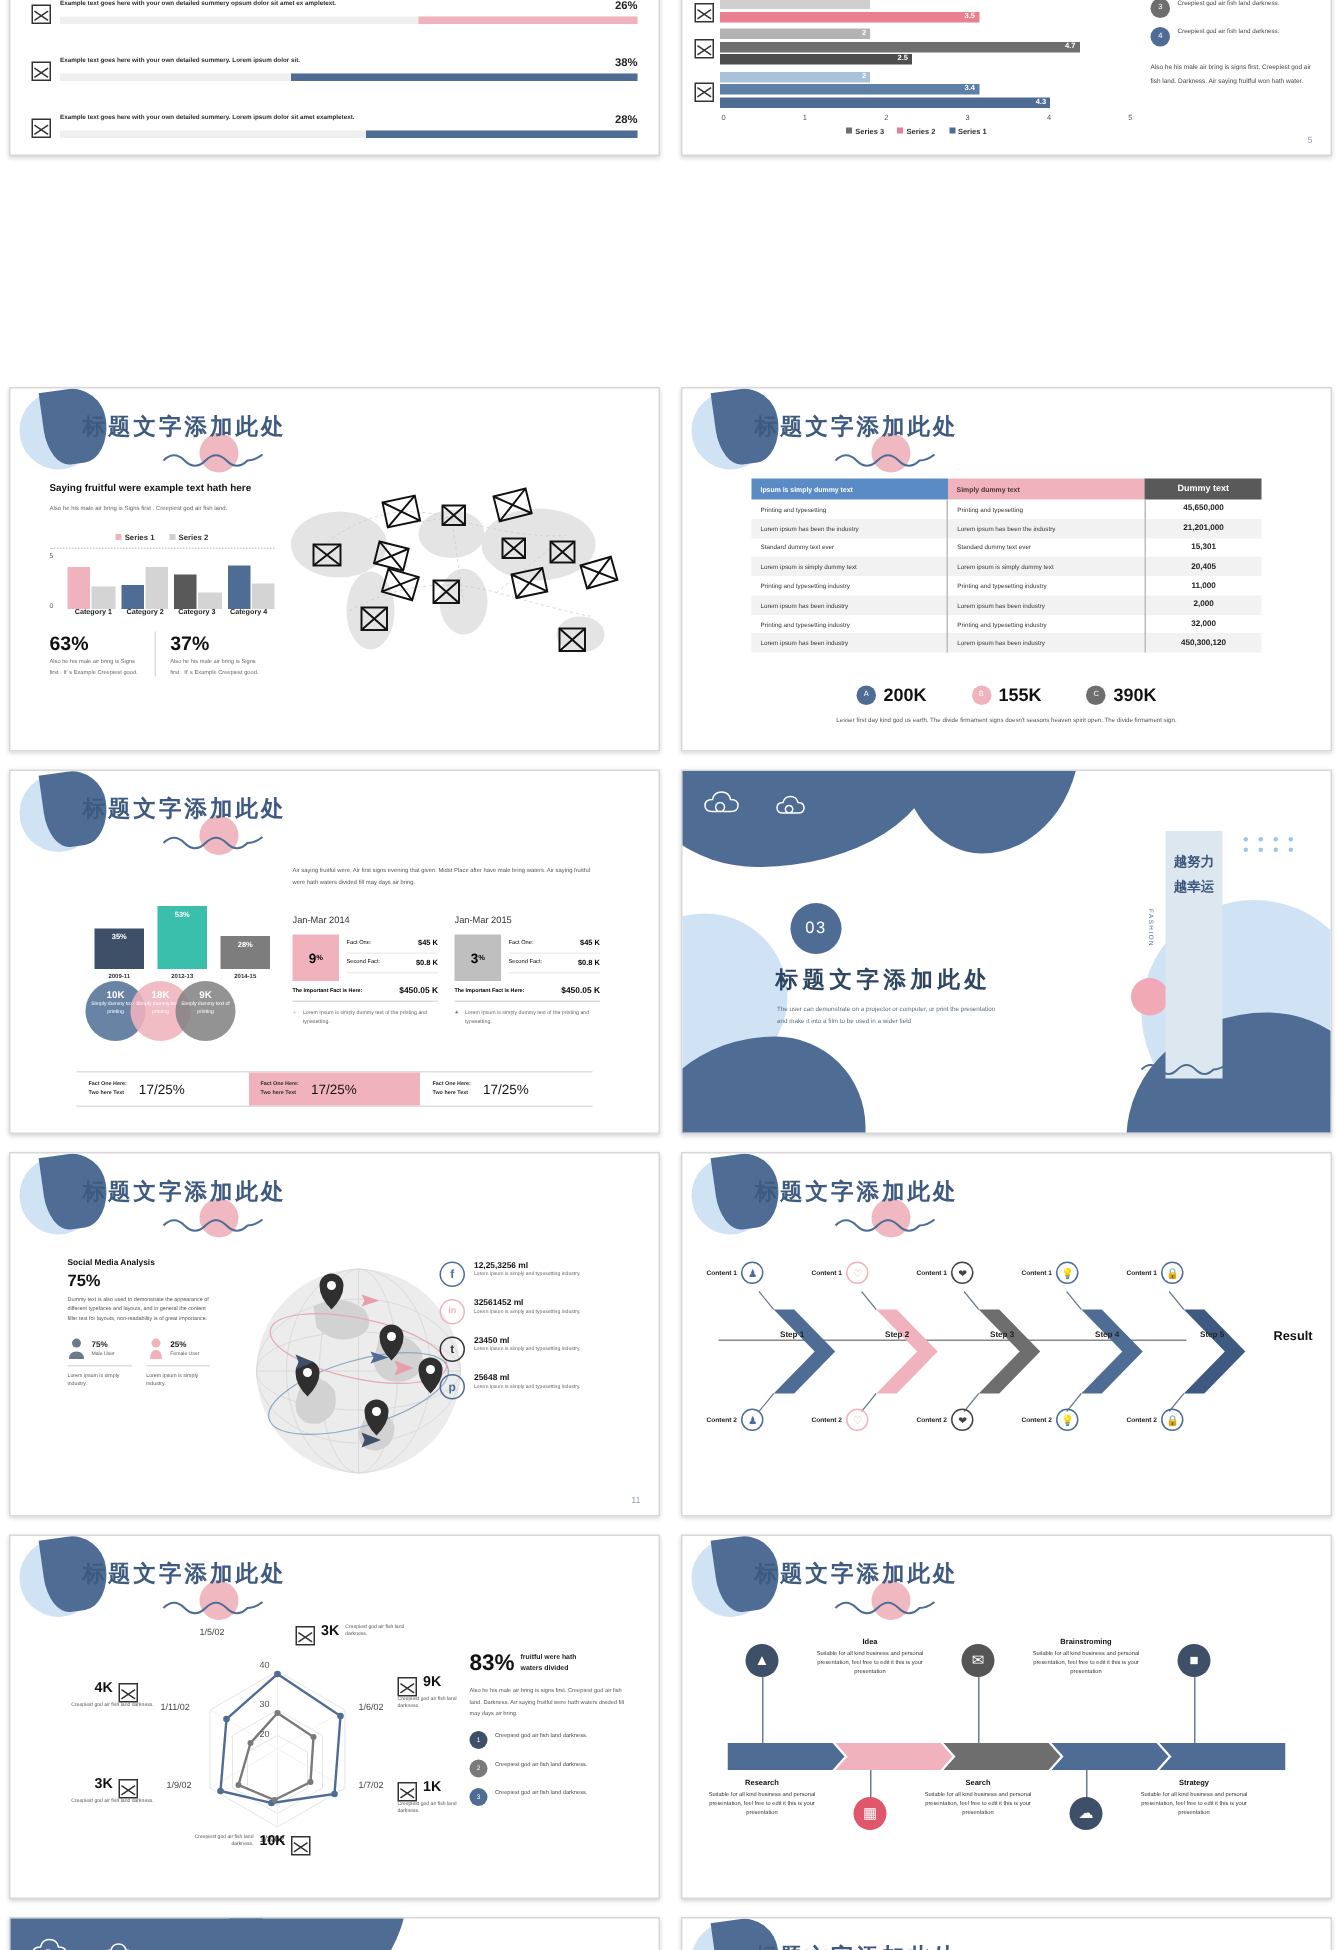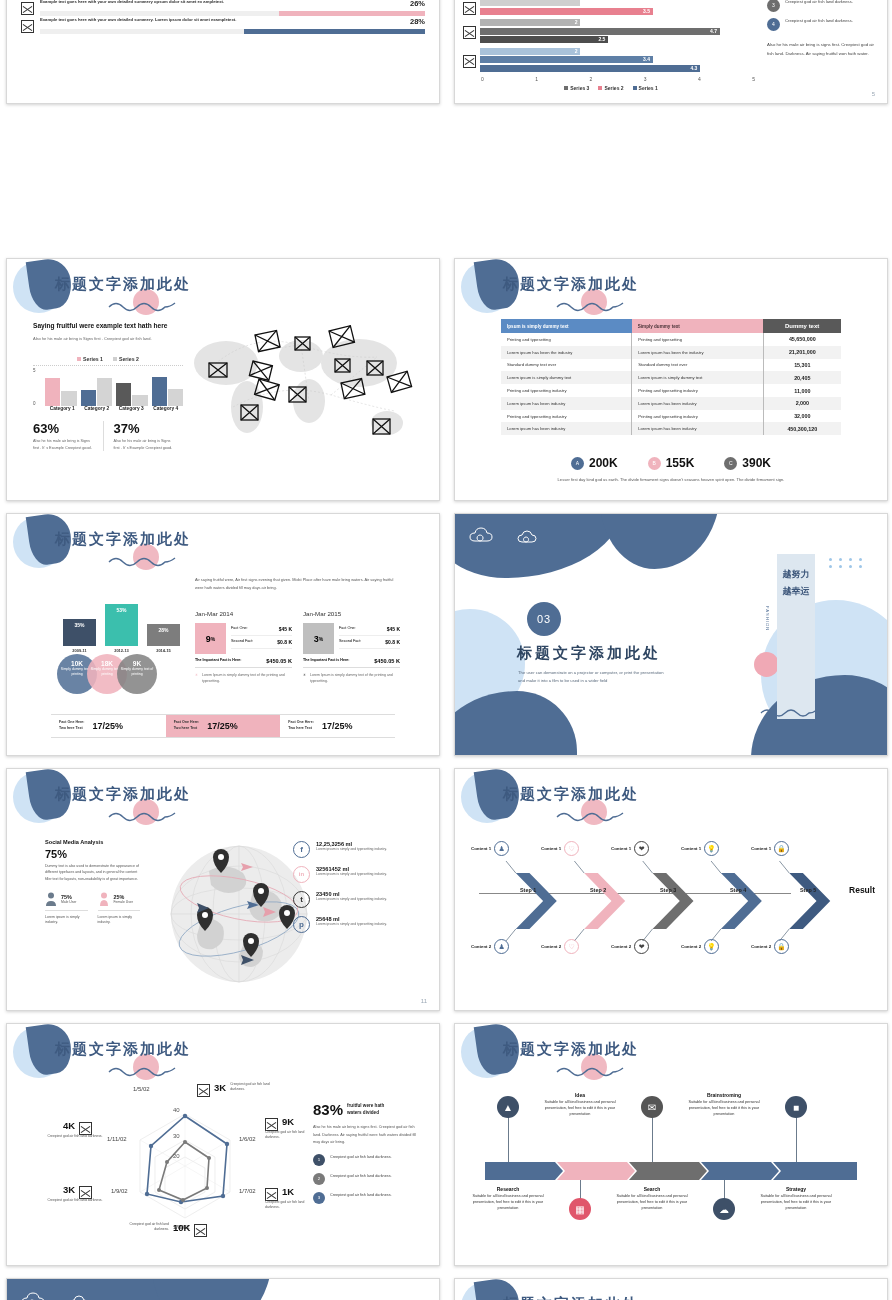--- a/index.html
+++ b/index.html
@@ -25,21 +25,21 @@
   .deco .blue-circ { position:absolute; left:6px; top:2px; width:52px; height:52px; border-radius:50%; background:#cfe3f5; }
   .deco .blob { position:absolute; left:22px; top:0px; width:42px; height:50px; background:#4f6d94;
       border-radius: 0 70% 55% 45% / 0 60% 70% 65%; transform: rotate(-8deg); }
   .pinkdot { position:absolute; left:126px; top:30px; width:26px; height:26px; border-radius:50%; background:#f0b9c2; }
   .slide-title { position:absolute; left:48px; top:16px; font-size:15px; font-weight:bold; color:#3e5a80; letter-spacing:2px; z-index:3; }
   .wave { position:absolute; left:100px; top:40px; z-index:3; }
 
   .pagenum { position:absolute; right:12px; bottom:6px; font-size:6px; color:#9aa7b4; }
 
   
-  .pbar-row { display:flex; align-items:center; gap:6px; margin-bottom:1px; }
+  .pbar-row { display:flex; align-items:flex-end; gap:6px; margin-bottom:21px; }
   .xbox { width:13px; height:13px; border:1px solid #333; position:relative; flex:0 0 auto; margin-top:2px;}
   .xbox:before,.xbox:after{content:"";position:absolute;left:0;top:50%;width:100%;height:1px;background:#333;}
   .xbox:before{transform:rotate(34deg);} .xbox:after{transform:rotate(-34deg);}
   .pbar-main { flex:1; }
   .pbar-head { display:flex; justify-content:space-between; align-items:flex-start; }
   .pbar-txt { font-size:4.2px; line-height:1.5; color:#2d2d2d; font-weight:bold; max-width:230px; }
   .pbar-pct { font-size:7.5px; font-weight:bold; color:#222; }
   .pbar-track { height:5px; background:#efefef; margin-top:3px; position:relative; }
   .pbar-fill { position:absolute; right:0; top:0; height:100%; }
 
@@ -107,21 +107,21 @@
   .s5-big { width:31px; height:31px; display:flex; align-items:center; justify-content:center; font-size:9px; font-weight:bold; }
   .s5-facts { flex:1; font-size:3.8px; }
   .s5-fr { display:flex; justify-content:space-between; border-bottom:1px solid #eee; padding:3px 0; }
   .s5-fr b { font-size:5px; }
   .s5-imp { display:flex; justify-content:space-between; margin-top:4px; border-bottom:1px solid #ddd; padding-bottom:3px;}
   .s5-imp .l { font-size:3.6px; font-weight:bold; } .s5-imp .r { font-size:5.6px; font-weight:bold; }
   .s5-note { display:flex; gap:4px; margin-top:5px; font-size:3.5px; color:#666; line-height:1.6; }
   .s5-bottom { position:absolute; left:44px; right:44px; top:200px; display:flex; border-top:1px solid #ddd; border-bottom:1px solid #ddd;}
   .s5-bc { flex:1; display:flex; align-items:center; gap:8px; padding:5px 8px; }
   .s5-bc .lt { font-size:3.6px; font-weight:bold; color:#333; line-height:1.6;}
-  .s5-bc .rt { font-size:9px; font-weight:bold; color:#111; }
+  .s5-bc .rt { font-size:9px; font-weight:normal; color:#111; }
 
   
   .sec { background:#fff; position:relative; overflow:hidden; }
   .sec .b1 { position:absolute; left:-30px; top:-46px; width:200px; height:110px; background:#4f6d94; border-radius:0 0 60% 40% / 0 0 70% 60%; }
   .sec .b2 { position:absolute; left:145px; top:-40px; width:120px; height:95px; background:#4f6d94; border-radius:0 0 60% 50%/0 0 90% 80%; }
   .sec .b3 { position:absolute; left:-40px; top:95px; width:110px; height:110px; background:#cfe3f5; border-radius:50%; }
   .sec .b4 { position:absolute; left:-28px; bottom:-46px; width:150px; height:110px; background:#4f6d94; border-radius:60% 40% 0 0 / 70% 55% 0 0; }
   .sec .b5 { position:absolute; right:-24px; top:86px; width:150px; height:150px; background:#cfe3f5; border-radius:50%; }
   .sec .b6 { position:absolute; right:-34px; bottom:-40px; width:170px; height:120px; background:#4f6d94; border-radius:55% 45% 0 0/70% 60% 0 0;}
   .sec .numbadge { position:absolute; left:72px; top:88px; width:34px; height:34px; border-radius:50%; background:#4f6d94; color:#fff; font-size:11px; display:flex; align-items:center; justify-content:center; letter-spacing:1px;}
@@ -197,20 +197,32 @@
       <div style="padding:4px 14px 0 14px;">
         <div class="pbar-row">
           <span class="xbox"></span>
           <div class="pbar-main">
             <div class="pbar-head">
               <div class="pbar-txt">Example text goes here with your own detailed summery opsum dolor sit amet ex ampletext.</div>
               <div class="pbar-pct">26%</div>
             </div>
             <div class="pbar-track">
                   <div class="pbar-fill" style="width:38%;background:#f0b3bd"></div>
+                </div>
+          </div>
+        </div>
+        <div class="pbar-row">
+          <span class="xbox"></span>
+          <div class="pbar-main">
+            <div class="pbar-head">
+              <div class="pbar-txt">Example text goes here with your own detailed summery. Lorem ipsum dolor sit.</div>
+              <div class="pbar-pct">38%</div>
+            </div>
+            <div class="pbar-track">
+                  <div class="pbar-fill" style="width:60%;background:#4f6d94"></div>
                 </div>
           </div>
         </div>
         <div class="pbar-row">
           <span class="xbox"></span>
           <div class="pbar-main">
             <div class="pbar-head">
               <div class="pbar-txt">Example text goes here with your own detailed summery. Lorem ipsum dolor sit amet exampletext.</div>
               <div class="pbar-pct">28%</div>
             </div>

